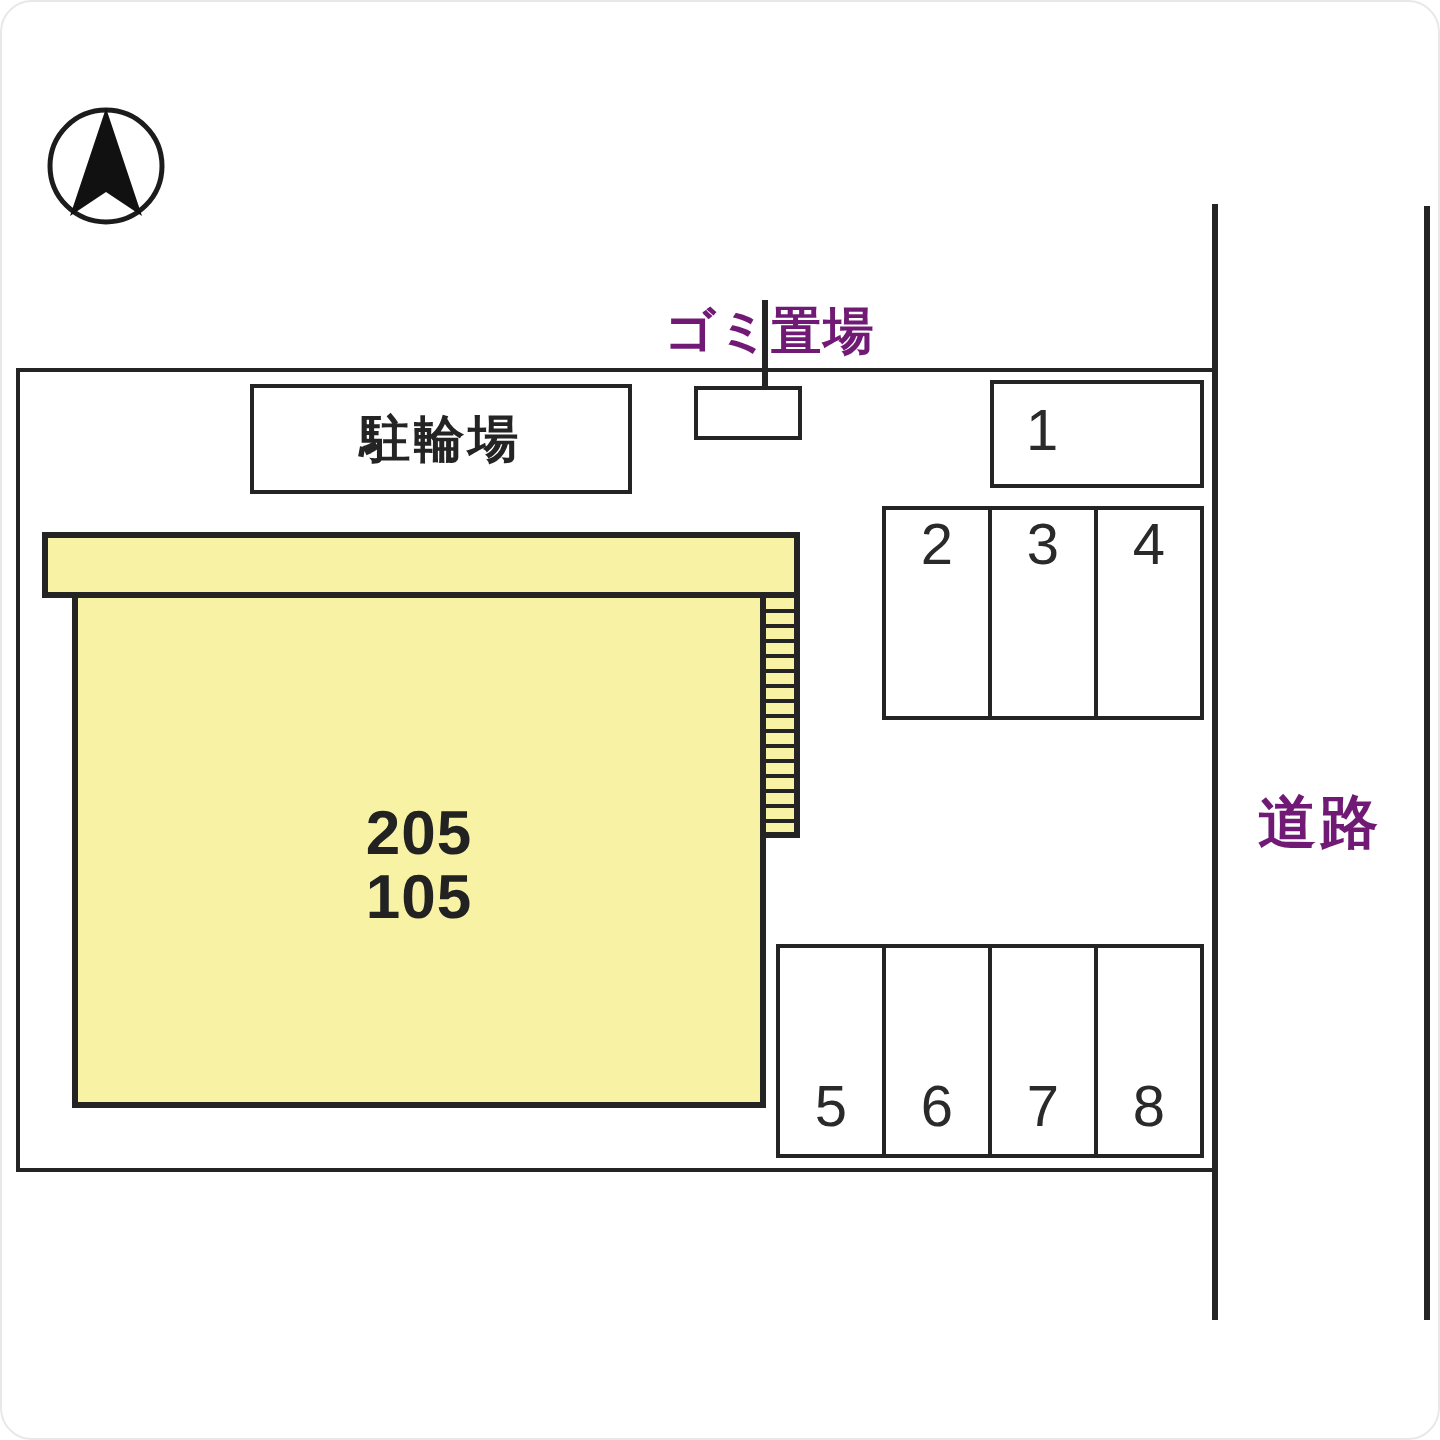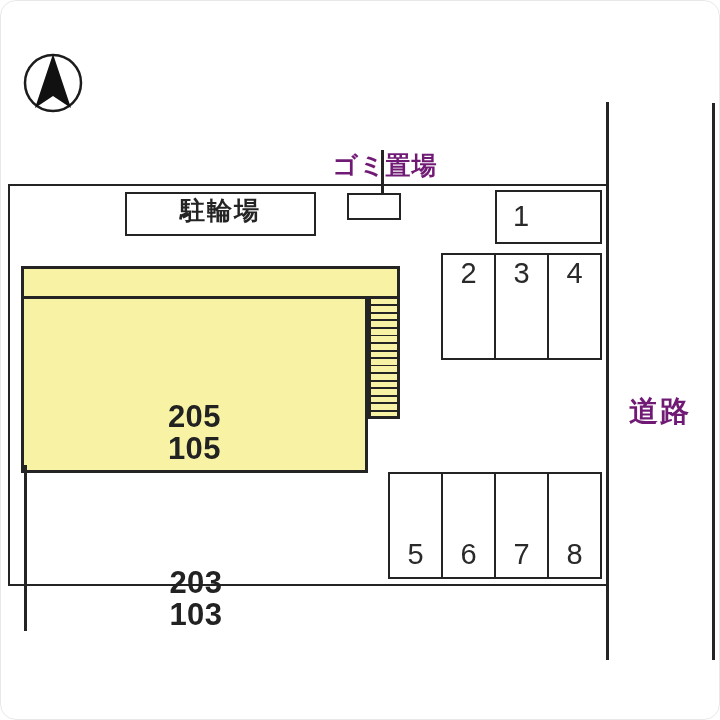--- a/index.html
+++ b/index.html
@@ -38,45 +38,44 @@
     font-size:25px;font-weight:bold;color:#701a75;letter-spacing:1px;margin-top:29px;
   }
   .garbage-leader{left:381px;top:150px;width:2.5px;height:62px;background:var(--line);}
   .garbage-box{
     left:347px;top:193px;width:54px;height:27px;background:#fff;
     border:2.5px solid var(--line);
   }
 
   
   .bicycle-box{
-    left:125px;top:192px;width:191px;height:44px;background:#fff;
+    left:125px;top:192px;width:191px;height:55px;background:#fff;
     border:2.5px solid var(--line);
-    display:flex;align-items:flex-start;justify-content:center;
+    display:flex;align-items:center;justify-content:center;
     font-size:25px;font-weight:bold;color:#242424;letter-spacing:2px;
   }
 
   
   .corridor{
     left:21px;top:266px;width:379px;height:33px;
     background:var(--building_fill);border:3px solid var(--line);
   }
   .stairs{
     left:368px;top:296px;width:32px;height:123px;
     border:3px solid var(--line);
     background:
       repeating-linear-gradient(to bottom,
         transparent 0px, transparent 5.5px,
         var(--line) 5.5px, var(--line) 7.5px),
       var(--building_fill);
   }
   .units{
-    left:21px;top:296px;width:347px;height:177px;
+    left:36px;top:296px;width:347px;height:258px;
     background:var(--building_fill);border:3px solid var(--line);
     display:flex;
-    flex-direction:column;
   }
   .unit{
     flex:1 1 0;display:flex;flex-direction:column;align-items:center;
   }
   .unit + .unit{border-left:3px solid var(--line);}
   .unit-label{
     margin-top:102px;text-align:center;font-size:31px;font-weight:bold;
     line-height:1.03;color:#222;letter-spacing:0.5px;
   }
 
@@ -116,26 +115,20 @@
 
 <div class="abs corridor"></div>
 <div class="abs stairs"></div>
 <div class="abs units">
   <div class="unit">
     <div class="unit-label">
       <div>205</div>
       <div>105</div>
     </div>
   </div>
-  <div class="unit">
-    <div class="unit-label">
-      <div>203</div>
-      <div>103</div>
-    </div>
-  </div>
 </div>
 
 <div class="abs pbox parking-1">
   <span class="pnum">1</span>
 </div>
 
 <div class="abs pbox parking-row-2">
   <div class="pcell">
     <span class="pnum">2</span>
   </div>

